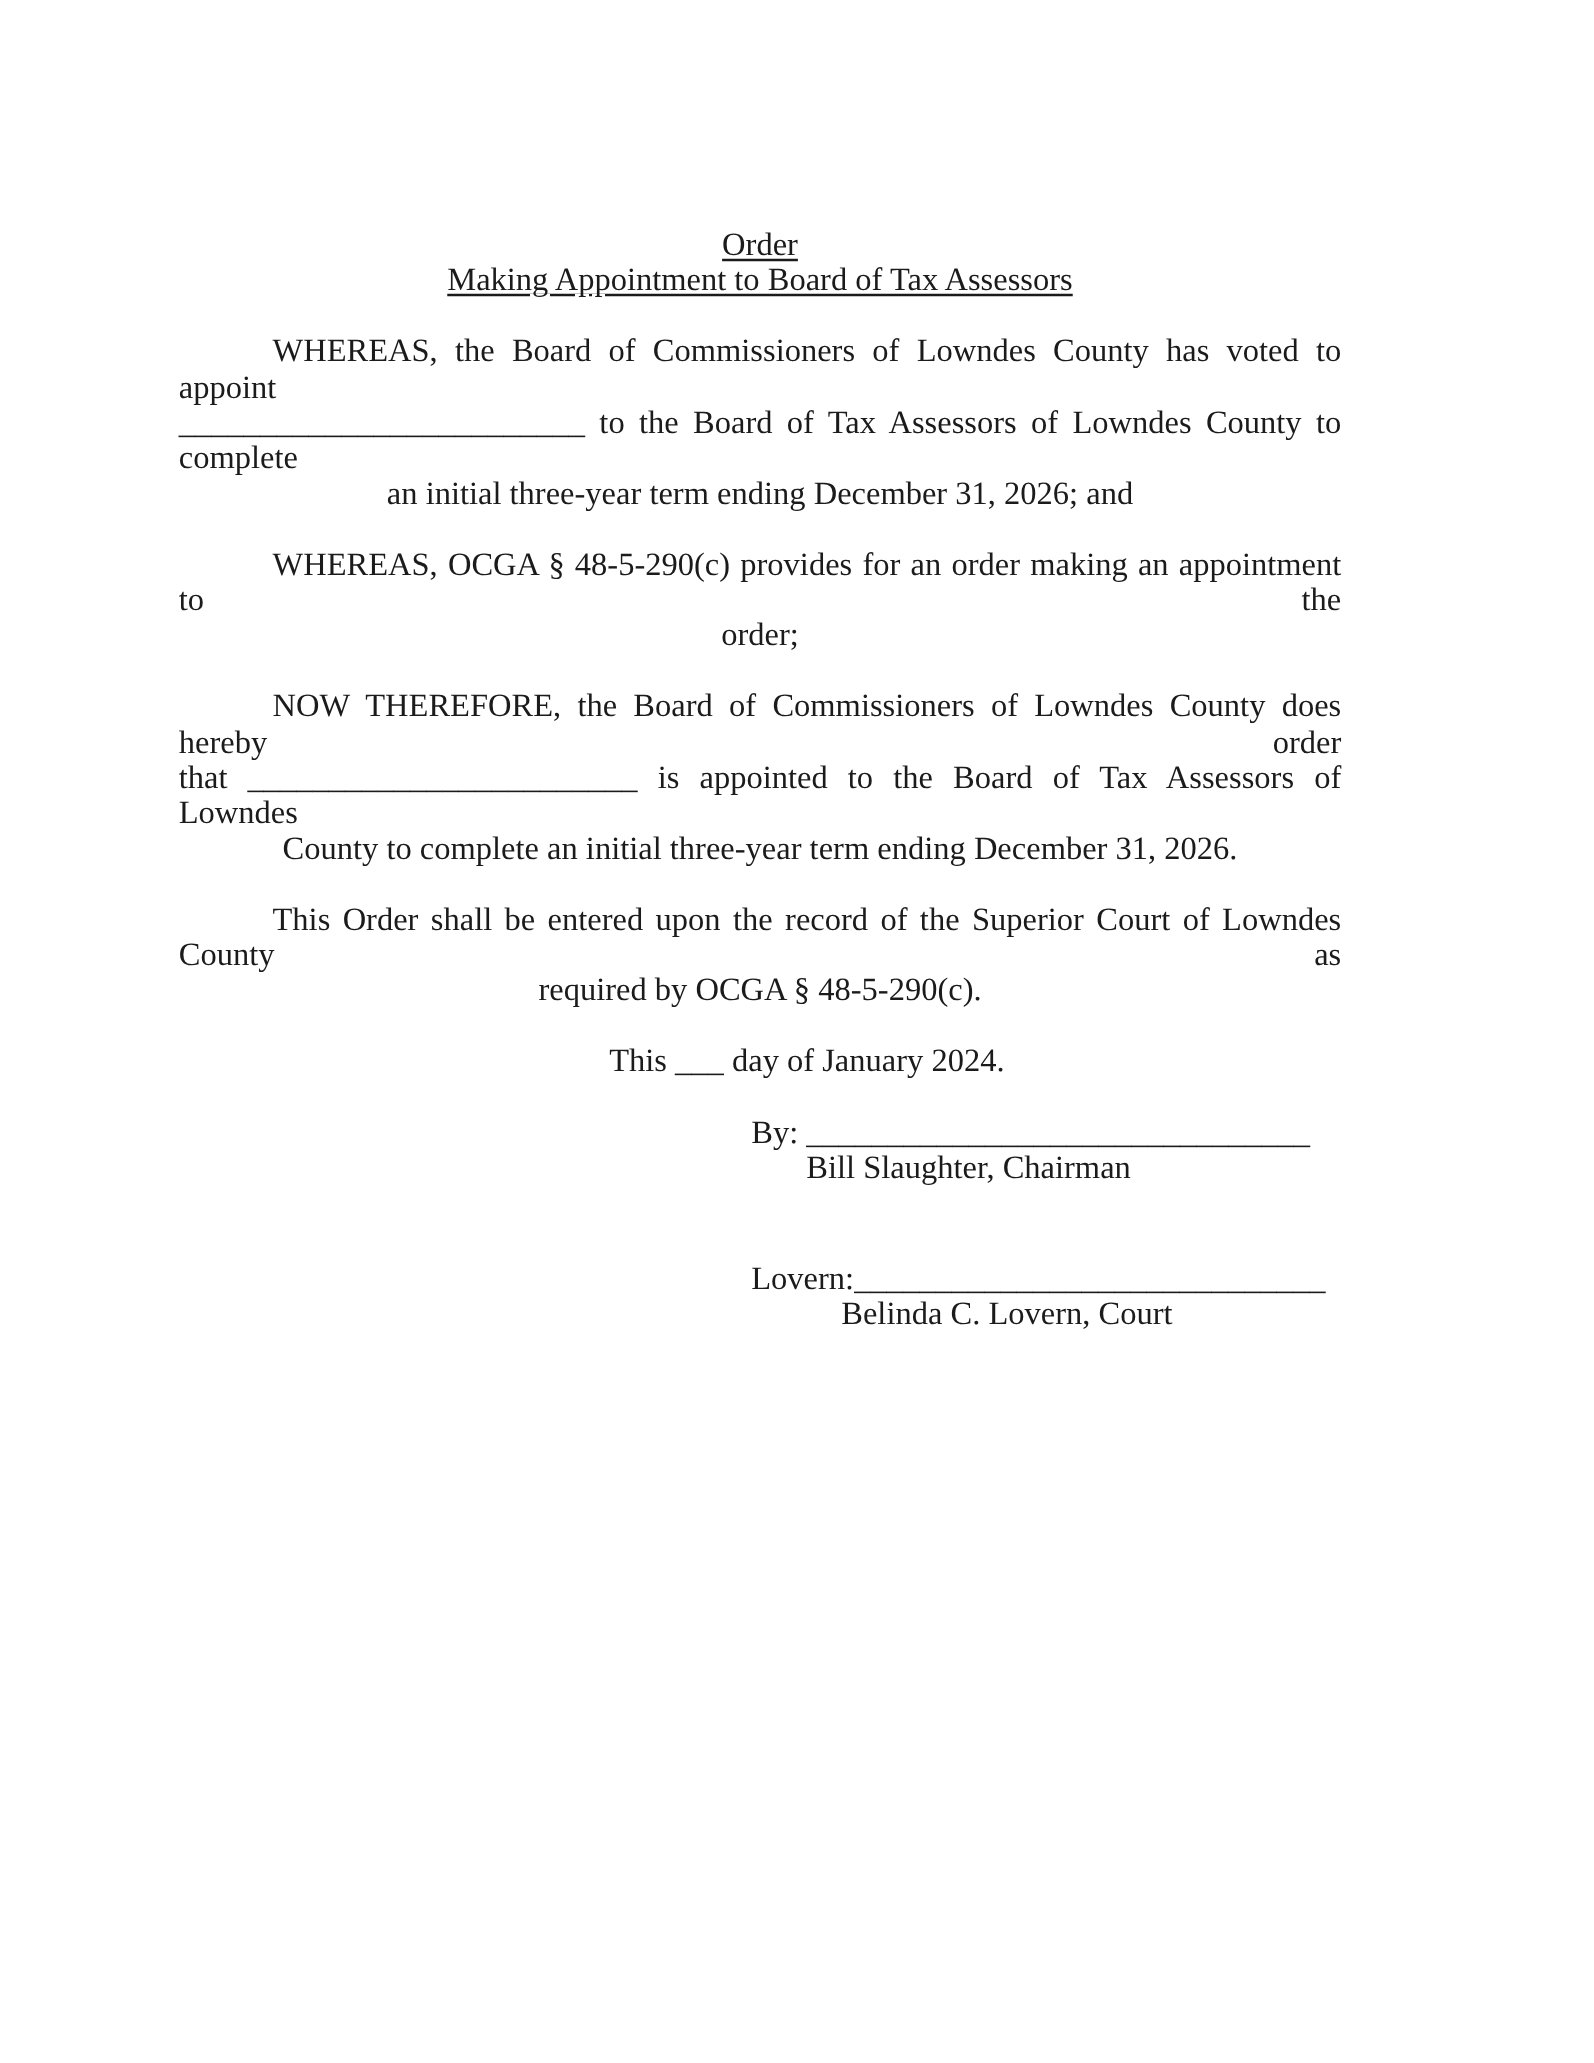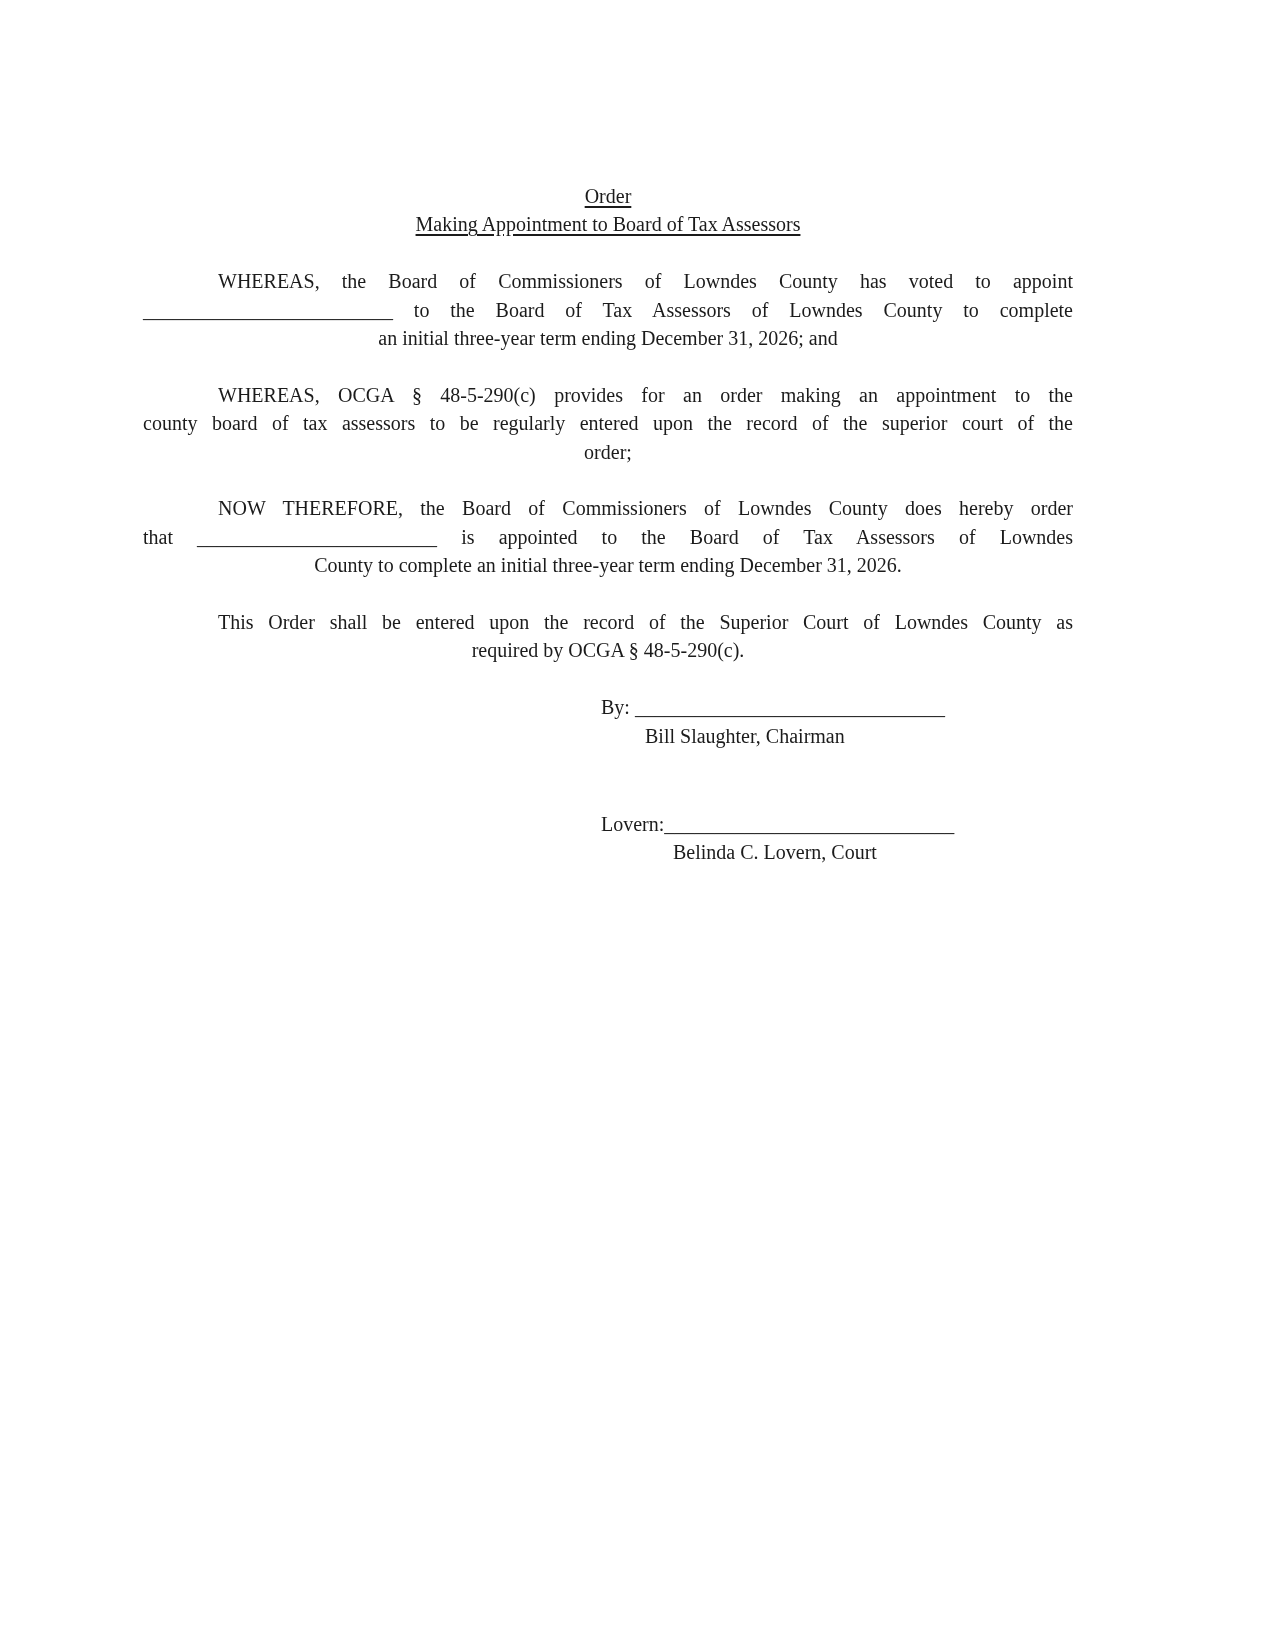--- a/index.html
+++ b/index.html
@@ -4,21 +4,21 @@
 <style>
   html, body { margin: 0; padding: 0; background: #e8e8e8; }
   .page {
     position: relative;
     width: 1275px;
     height: 1650px;
     margin: 0 auto;
     background: #ffffff;
     color: #1b1b1b;
     font-family: "Liberation Serif", "DejaVu Serif", serif;
-    font-size: 20px;
+    font-size: 26px;
     line-height: 28.4px;
     overflow: hidden;
   }
   .content {
     position: absolute;
     top: 0; left: 0;
     box-sizing: border-box;
     width: 1275px;
     padding: 182px 202px 0 143px; 
   }
@@ -51,35 +51,37 @@
     </div>
 
     <div class="para">
       <div class="jl fl">WHEREAS, the Board of Commissioners of Lowndes County has voted to appoint</div>
       <div class="jl">_________________________ to the Board of Tax Assessors of Lowndes County to complete</div>
       <div class="ll">an initial three-year term ending December 31, 2026; and</div>
     </div>
 
     <div class="para">
       <div class="jl fl">WHEREAS, OCGA § 48-5-290(c) provides for an order making an appointment to the</div>
-      <div class="jl">county board of tax assessors to be regularly entered upon the record of the superior court of the</div>
       <div class="ll">order;</div>
     </div>
 
     <div class="para">
       <div class="jl fl">NOW THEREFORE, the Board of Commissioners of Lowndes County does hereby order</div>
       <div class="jl">that ________________________ is appointed to the Board of Tax Assessors of Lowndes</div>
       <div class="ll">County to complete an initial three-year term ending December 31, 2026.</div>
     </div>
 
     <div class="para">
       <div class="jl fl">This Order shall be entered upon the record of the Superior Court of Lowndes County as</div>
       <div class="ll">required by OCGA § 48-5-290(c).</div>
     </div>
 
+    <div class="para">
+      <div class="ll fl">This ___ day of January 2024.</div>
+    </div>
 
     <div class="sig-block">
 
       <div class="sig-row"><span>By: </span><span>_______________________________</span></div>
       <div class="sig-name-by">Bill Slaughter, Chairman</div>
 
       <div class="sig-row attest-row"><span>Lovern:</span><span>_____________________________</span></div>
       <div class="sig-name-attest">Belinda C. Lovern, Court</div>
     </div>
 

